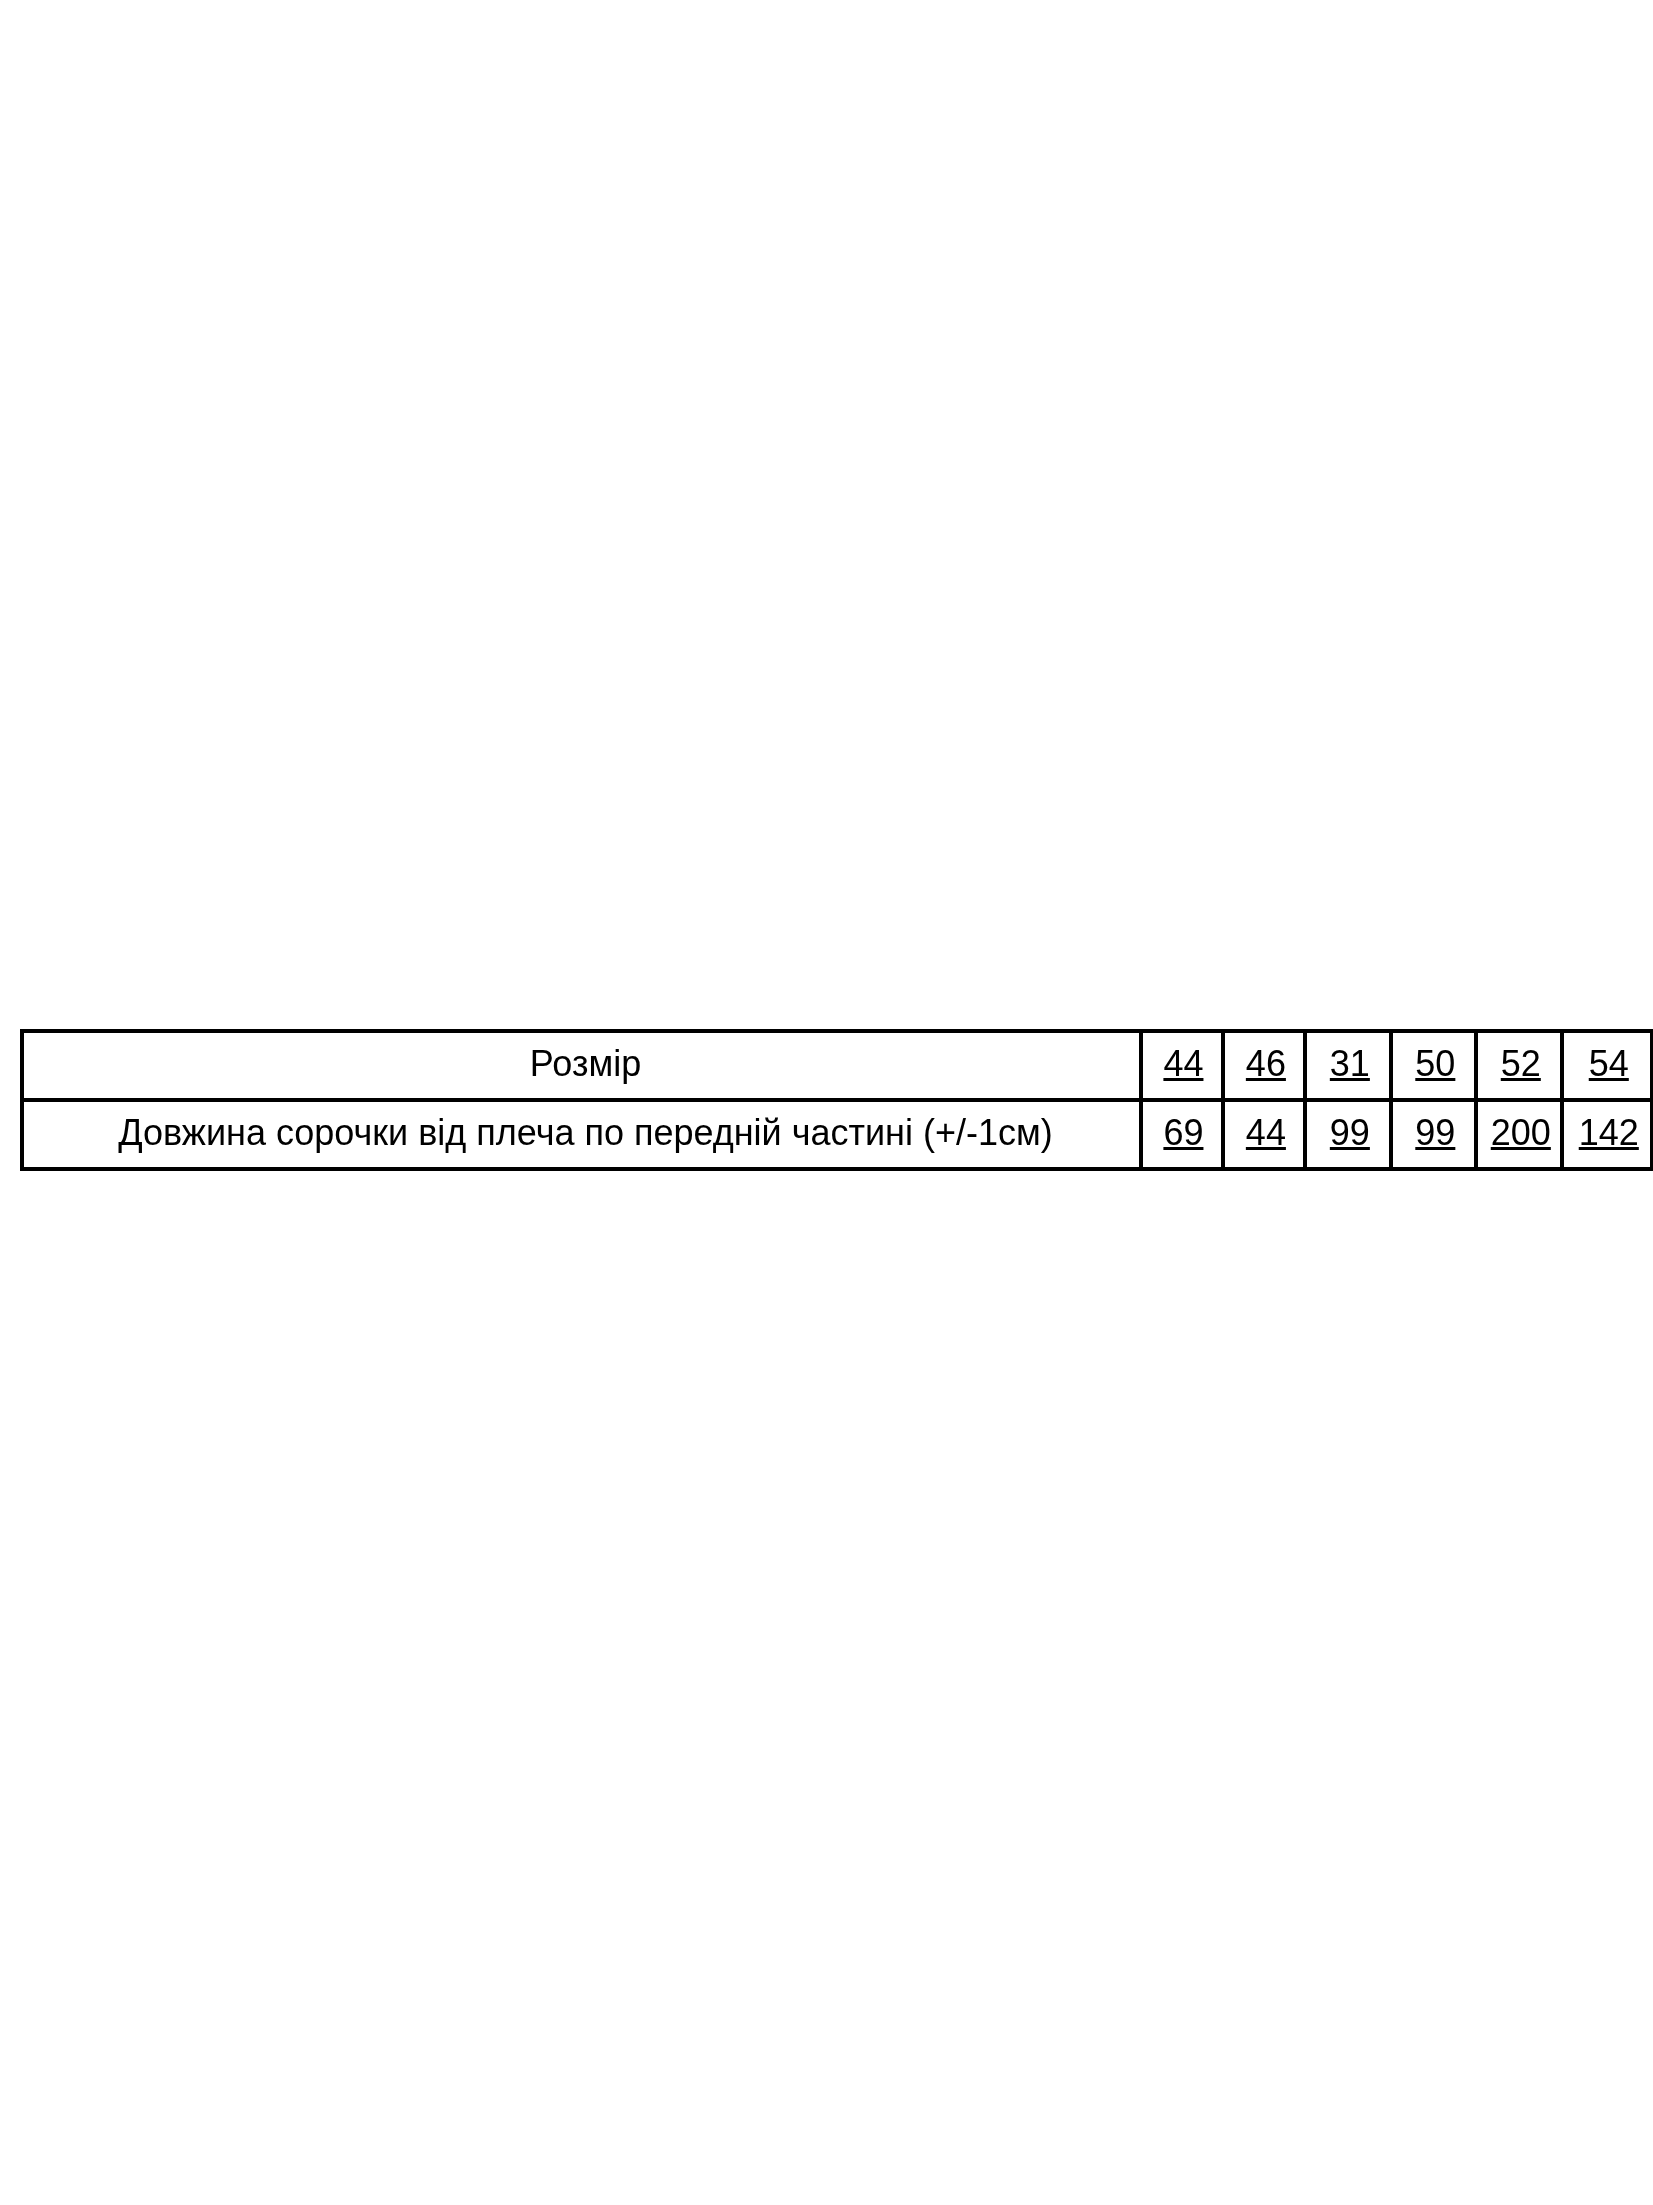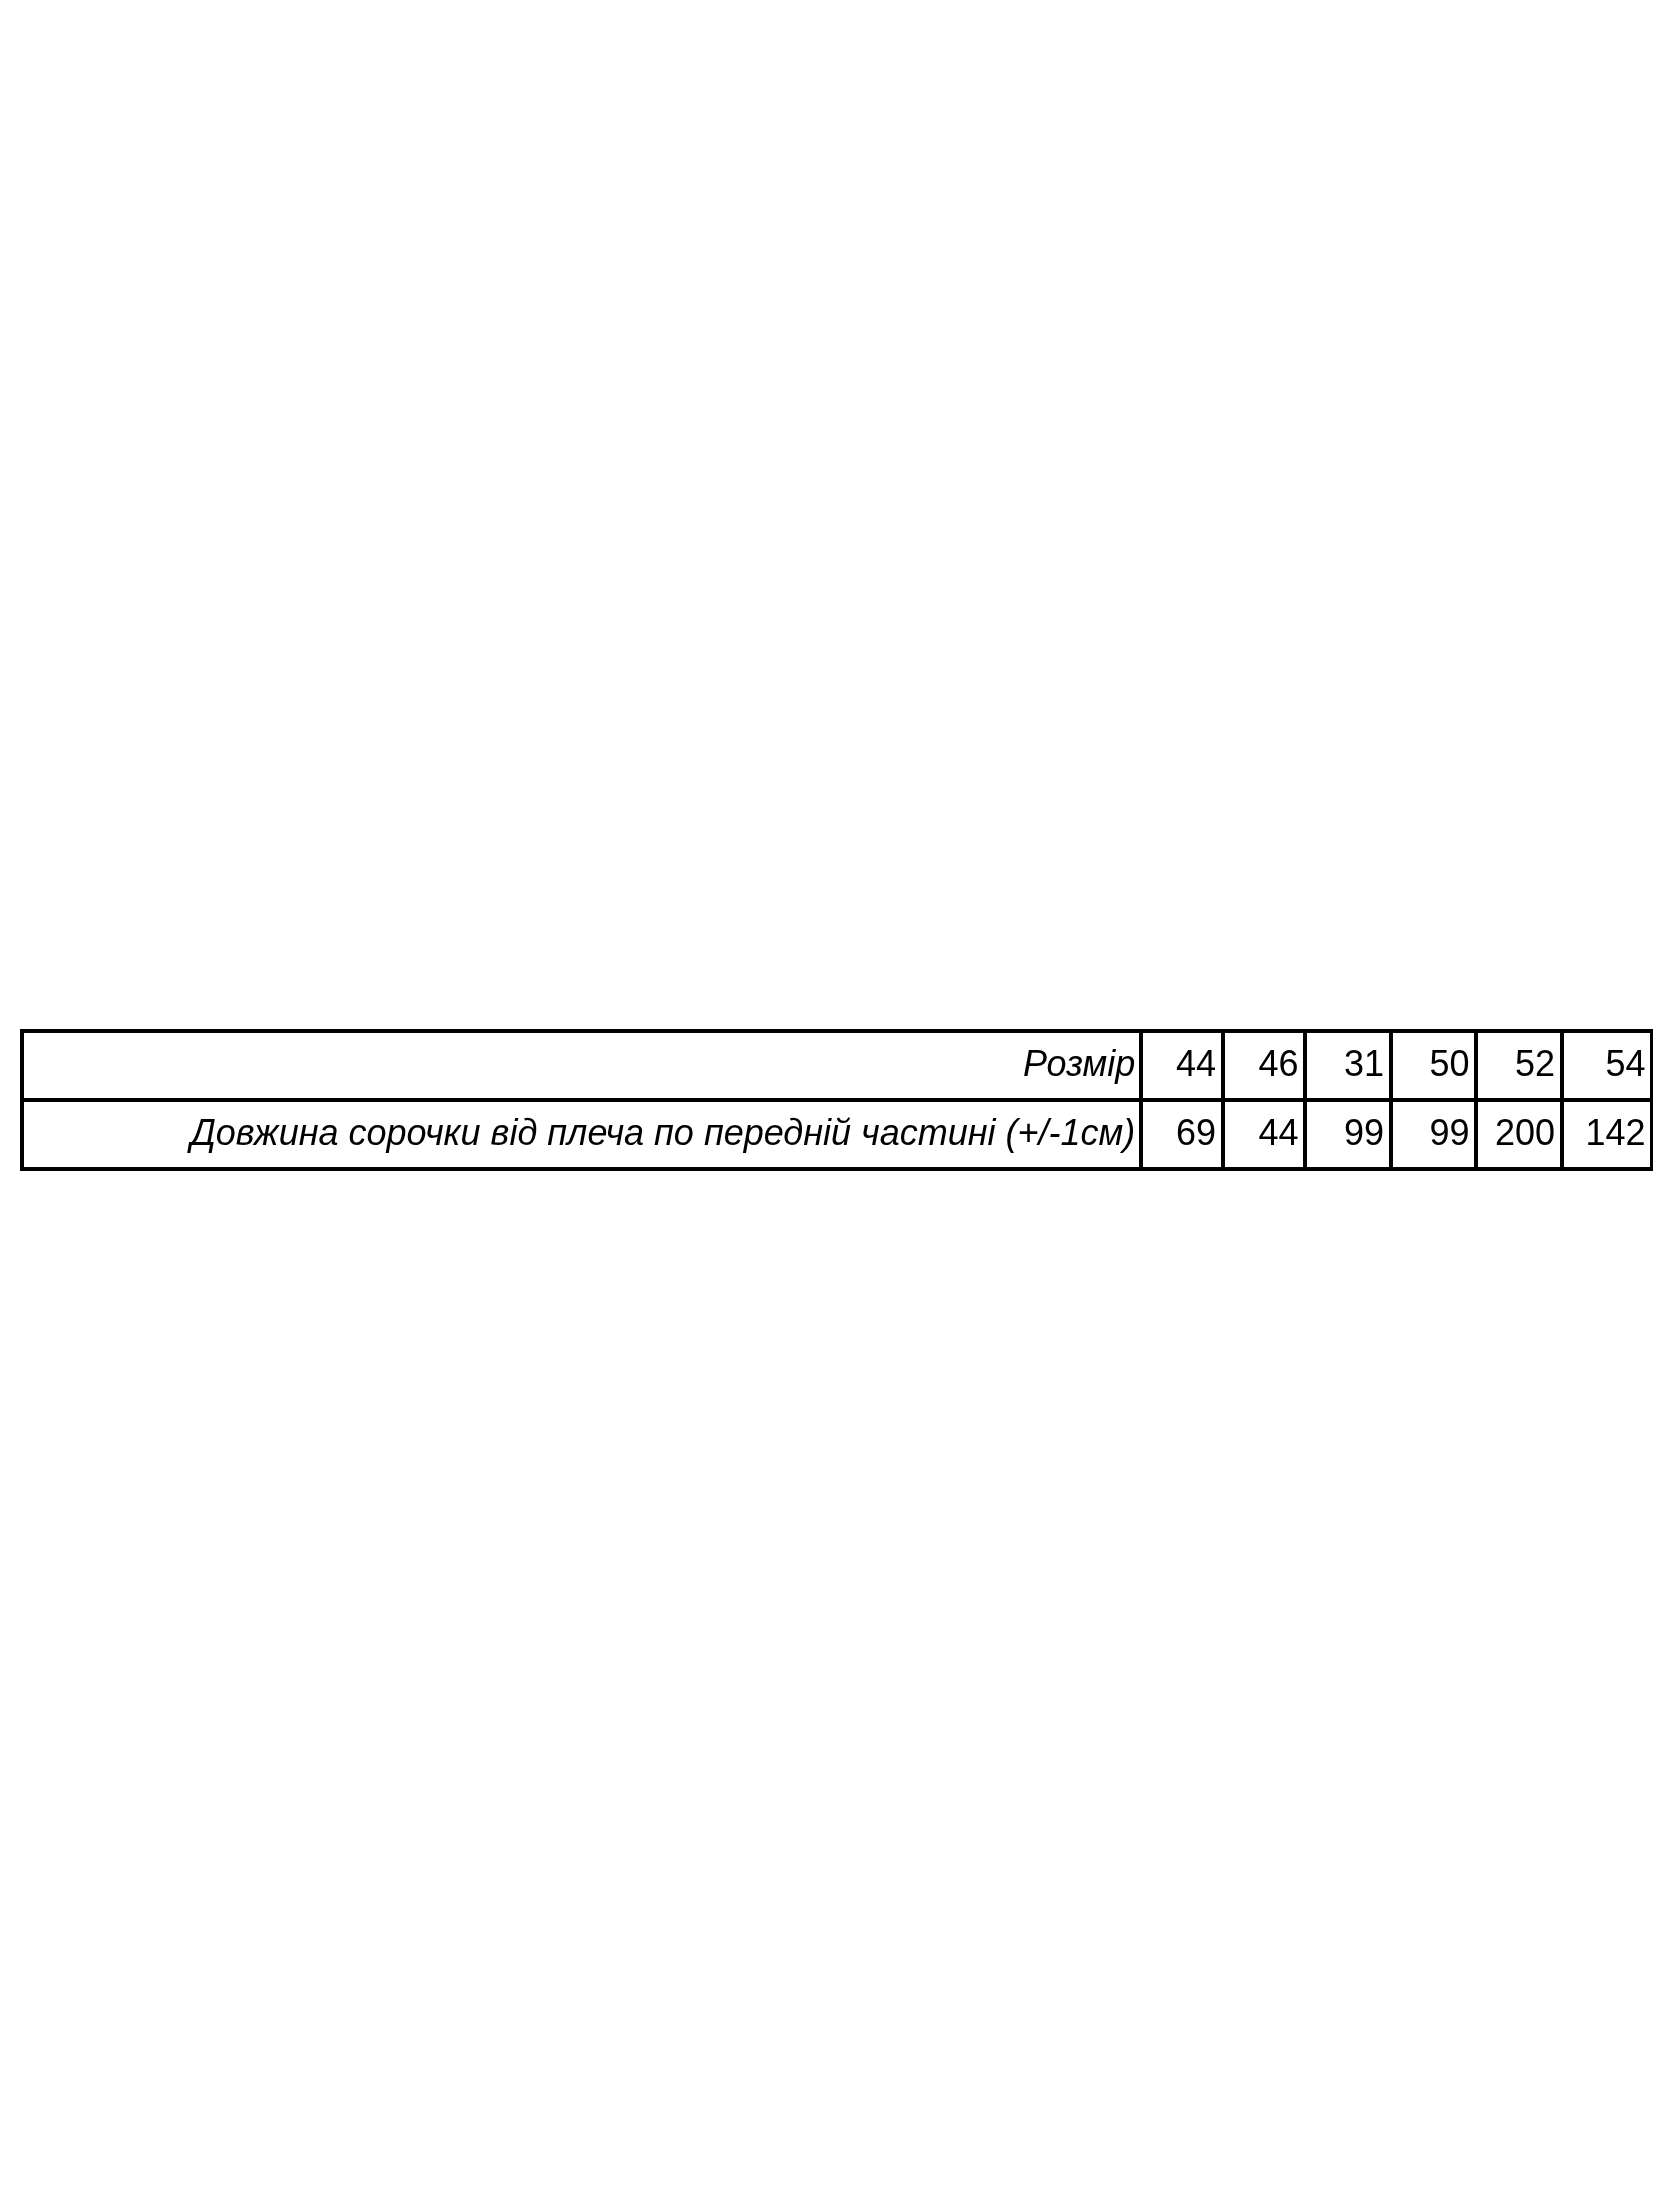--- a/index.html
+++ b/index.html
@@ -40,31 +40,31 @@
     line-height: 1.05;
     white-space: nowrap;
     vertical-align: middle;
     height: 52px;
     background: #ffffff;
   }
 
   
   table.size-table td.label {
     width: 1112px;
-    text-align: right;
+    text-align: center;
     padding-left: 11.4px;
     padding-right: 3.3px;
-    font-style: italic;
   }
 
   
   table.size-table td.val {
-    text-align: right;
+    text-align: center;
     padding-left: 8.2px;
     padding-right: 4.9px;
+    text-decoration: underline;
   }
 
   col.c-label { width: 1112px; }
   col.c-v0 { width: 82px; }
   col.c-v1 { width: 82px; }
   col.c-v2 { width: 85px; }
   col.c-v3 { width: 85px; }
   col.c-v4 { width: 85px; }
   col.c-v5 { width: 90px; }
 </style>

